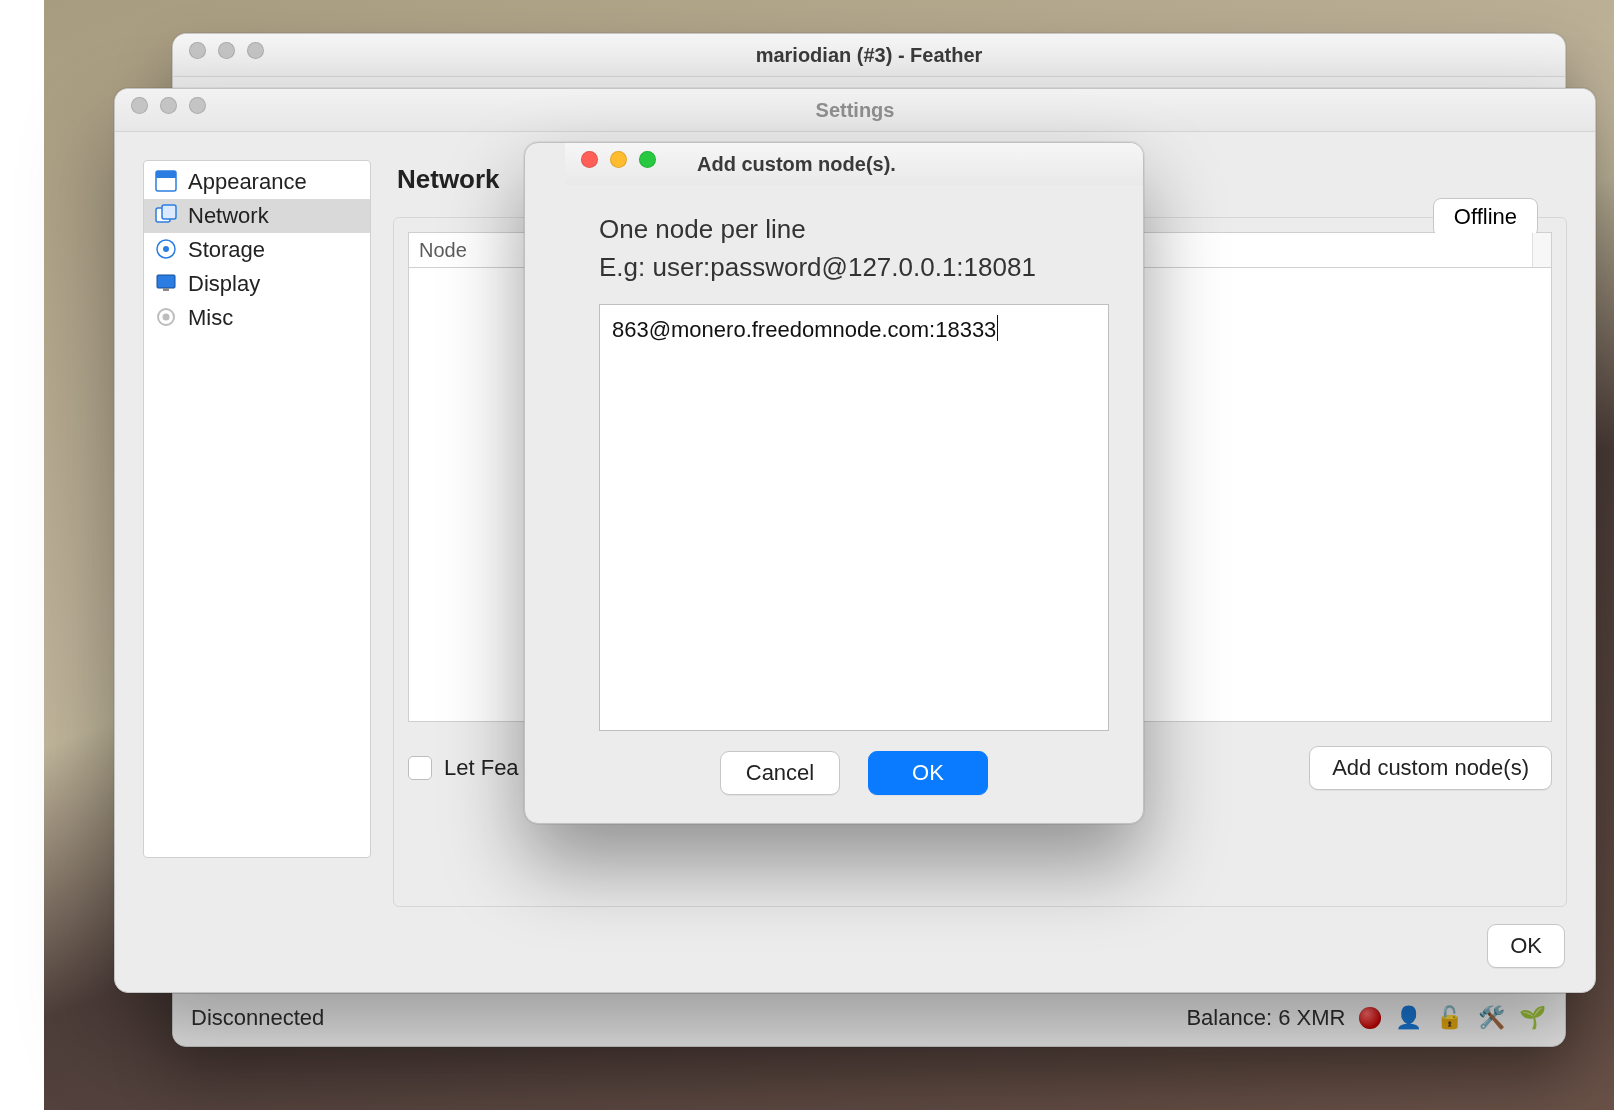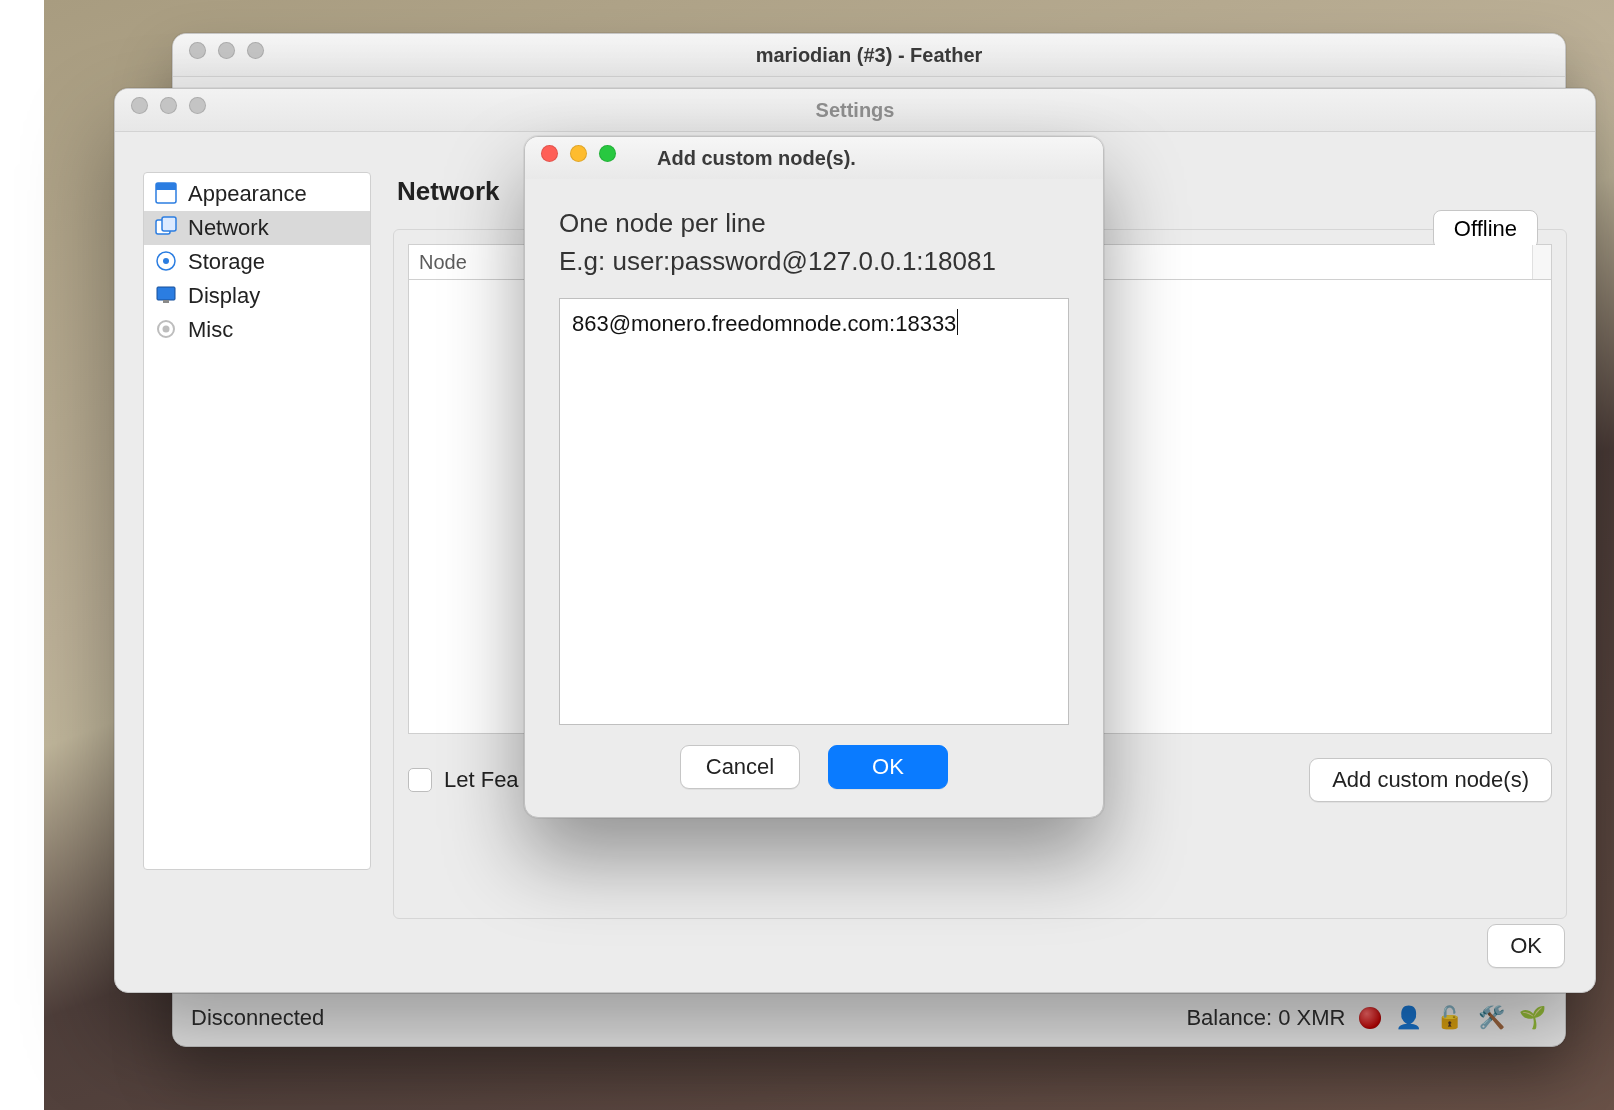--- a/index.html
+++ b/index.html
@@ -110,21 +110,20 @@
     top: 88px;
     width: 1480px;
     height: 903px;
     background: #ececec;
     border: 1px solid #c4c4c4;
     border-radius: 14px;
     box-shadow: 0 44px 90px rgba(0,0,0,0.35), 0 0 0 1px rgba(0,0,0,0.06);
     overflow: hidden;
     display: flex;
     flex-direction: column;
-    gap: 12px;
   }
   .settings-titlebar {
     height: 42px;
     background: linear-gradient(#f2f2f2, #e7e7e7);
     border-bottom: 1px solid #d3d3d3;
     display: flex;
     align-items: center;
     justify-content: center;
     position: relative;
     flex: 0 0 auto;
@@ -262,30 +261,31 @@
   .settings-footer {
     position: absolute;
     right: 30px;
     bottom: 24px;
   }
 
   
   .dialog {
     position: absolute;
     left: 480px;
-    top: 136px;
+    top: 142px;
     width: 578px;
     height: 680px;
     background: #ececec;
     border: 1px solid #c0c0c0;
     border-radius: 14px;
     box-shadow: 0 40px 80px rgba(0,0,0,0.38), 0 0 0 1px rgba(0,0,0,0.06);
     overflow: hidden;
     display: flex;
     flex-direction: column;
+    padding-left: 40px;
   }
   .dialog-titlebar {
     height: 42px;
     background: linear-gradient(#f6f6f6, #e9e9e9);
     display: flex;
     align-items: center;
     position: relative;
     flex: 0 0 auto;
   }
   .dialog-title {
@@ -346,21 +346,21 @@
       </div>
       <div class="main-title">mariodian (#3) - Feather</div>
     </div>
 
     <div class="main-body">
       <div class="bottom-panel"></div>
 
       <div class="status-bar">
         <div>Disconnected</div>
         <div class="status-right">
-          <div>Balance: 0 XMR</div>
+          <div>Balance: 6 XMR</div>
           <div class="status-dot"></div>
           <span class="emoji-icon">👤</span>
           <span class="emoji-icon">🔓</span>
           <span class="emoji-icon">🛠️</span>
           <span class="emoji-icon">🌱</span>
         </div>
       </div>
     </div>
   </div>
 

